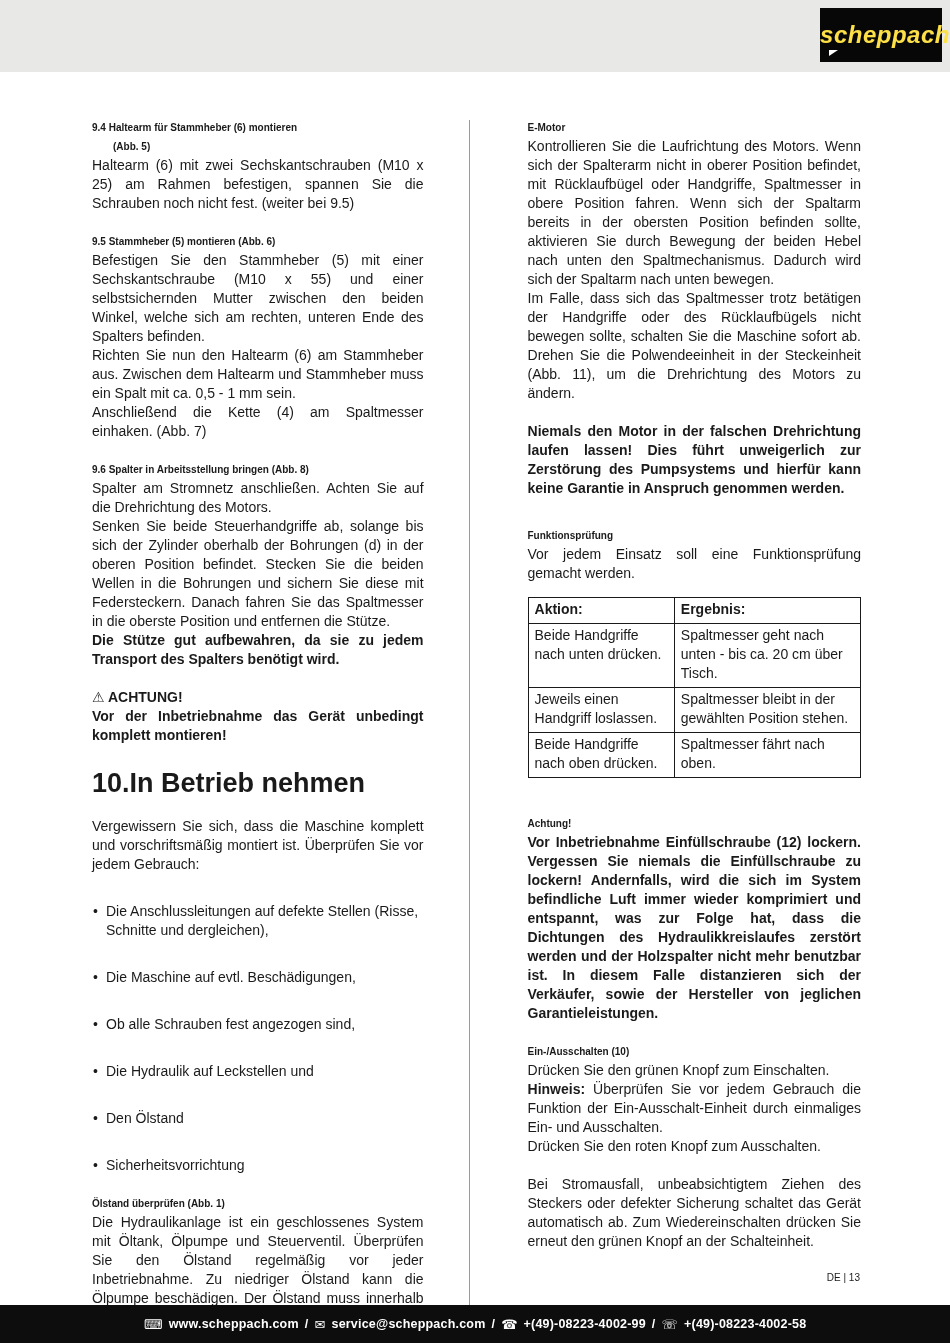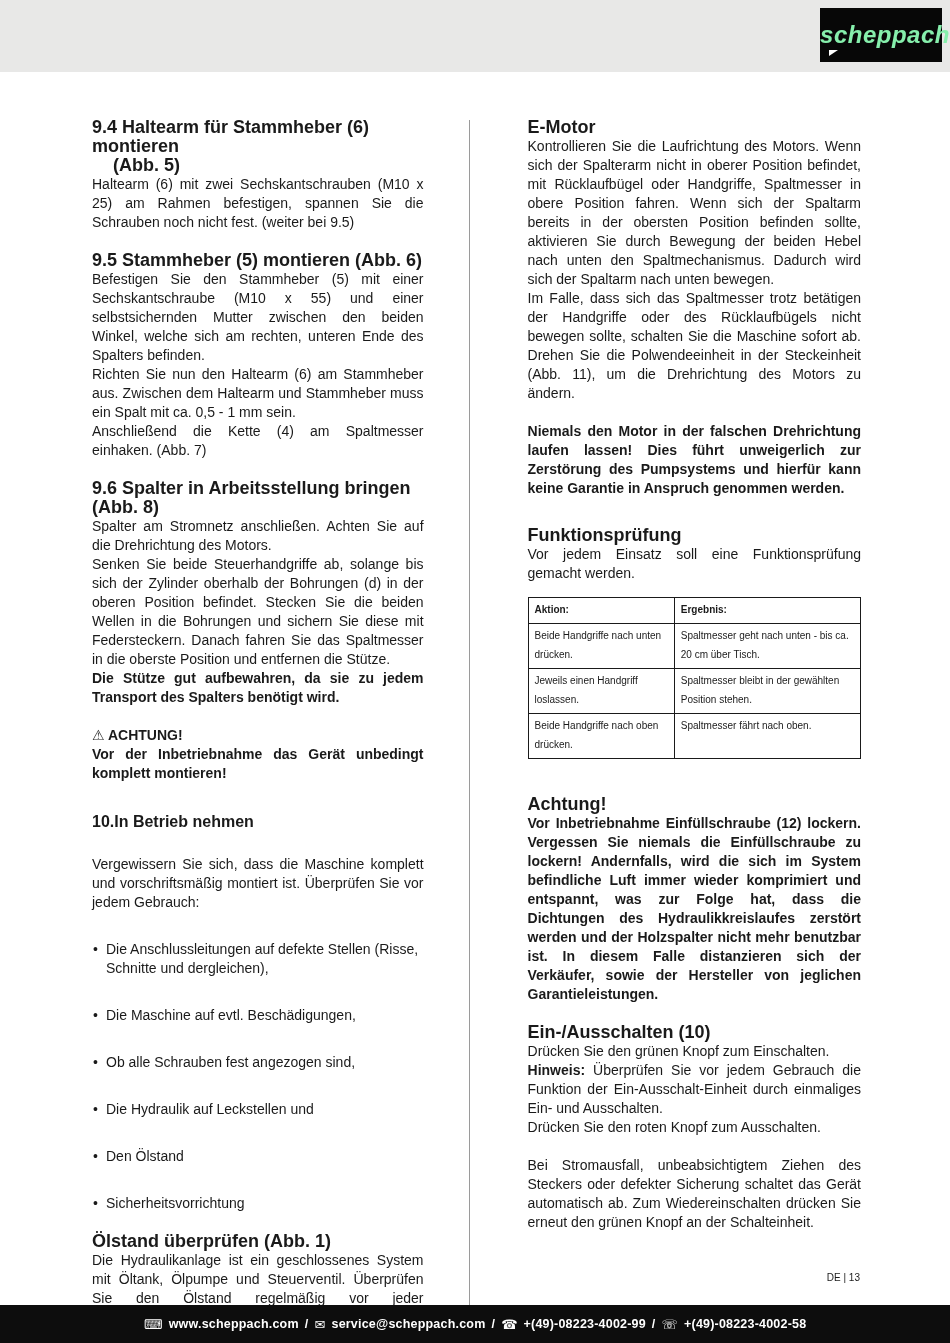--- a/index.html
+++ b/index.html
@@ -10,51 +10,51 @@
     font-family: "Liberation Sans", "DejaVu Sans", sans-serif;
   }
   .page { position: relative; width: 950px; height: 1343px; background: #fff; }
 
   
   .topbar { height: 72px; background: #e8e8e7; position: relative; }
   .logo {
     position: absolute; top: 8px; right: 8px; width: 122px; height: 54px;
     background: #070707; display: flex; align-items: center; justify-content: center;
   }
-  .logo-text { color: #86efac; font-weight: bold; font-style: italic; font-size: 24px; letter-spacing: .5px; margin-left: 8px; }
+  .logo-text { color: #fde047; font-weight: bold; font-style: italic; font-size: 24px; letter-spacing: .5px; margin-left: 8px; }
   .logo-flag {
     position: absolute; left: 9px; bottom: 6px; width: 0; height: 0;
     border-top: 6px solid #fff; border-right: 9px solid transparent;
   }
 
   
   .content { display: flex; padding: 46px 89px 0 92px; }
   .col { font-size: 14px; line-height: 19px; hyphens: auto; -webkit-hyphens: auto; }
   .col-left  { width: 338px; }
   .col-right { width: 340px; margin-left: 13px; }
   .divider { width: 1px; background: #9a9a9a; margin: 2px 45px 0 45px; }
 
   p { margin: 0; text-align: justify; }
   .sec { margin: 0 0 19px 0; }
-  h2, h3 { margin: 0; font-size: 18px; line-height: 19px; font-weight: bold; }
+  h2, h3 { margin: 0; font-size: 10px; line-height: 19px; font-weight: bold; }
   .hline { display: block; }
   .h-indent { padding-left: 21px; }
   .bold { font-weight: bold; }
   .warn-sec { margin-top: 18px; }
-  .h10 { font-size: 16px; line-height: 25px; font-weight: bold; margin: 26px 0 21px 0; }
+  .h10 { font-size: 27px; line-height: 25px; font-weight: bold; margin: 26px 0 21px 0; }
 
   ul.checks { list-style: none; margin: 0; padding: 0; }
   ul.checks li { position: relative; padding-left: 14px; text-align: left; margin-top: 28px; }
   ul.checks li::before { content: "\2022"; position: absolute; left: 1px; }
 
   .fn-table { border-collapse: collapse; width: 100%; margin-top: 14px; }
   .fn-table col.c1 { width: 44%; }
   .fn-table th, .fn-table td {
     border: 1px solid #1a1a1a; padding: 2px 6px 4px 6px;
-    font-size: 10px; line-height: 19px; text-align: left; vertical-align: top;
+    font-size: 14px; line-height: 19px; text-align: left; vertical-align: top;
   }
   .fn-table th { font-weight: bold; }
   .funk-sec { margin-bottom: 0; }
   .achtung-sec { margin-top: 36px; margin-bottom: 19px; }
   .motor-warning { margin-top: 19px; margin-bottom: 28px; font-weight: bold; }
 
   .pagenum { position: absolute; right: 90px; bottom: 60px; font-size: 10px; }
 
   .footbar {
     position: absolute; left: 0; right: 0; bottom: 0; height: 38px;

